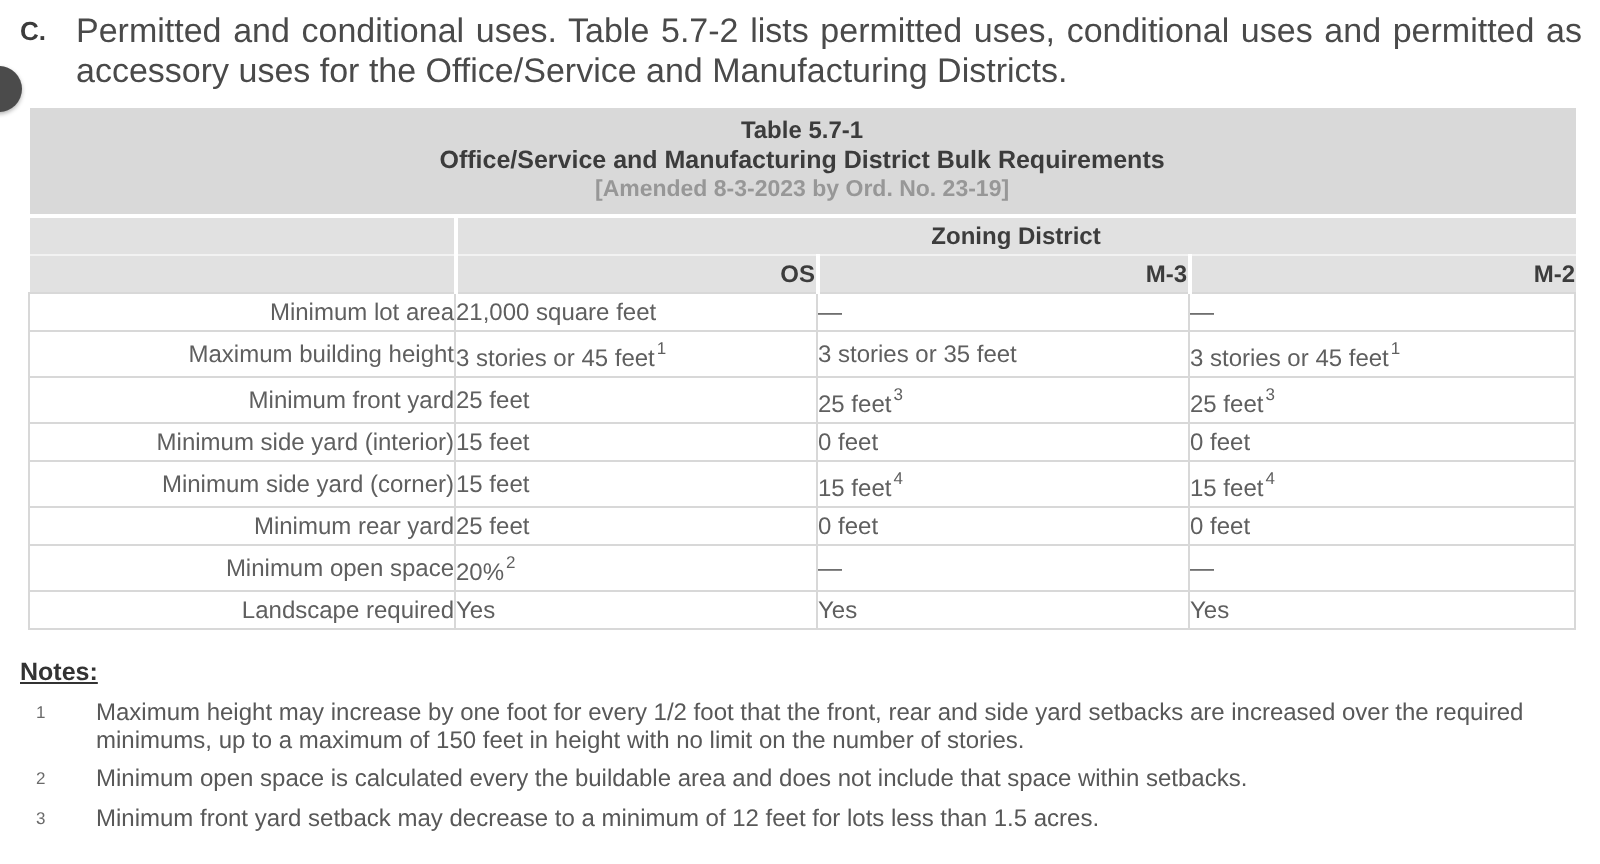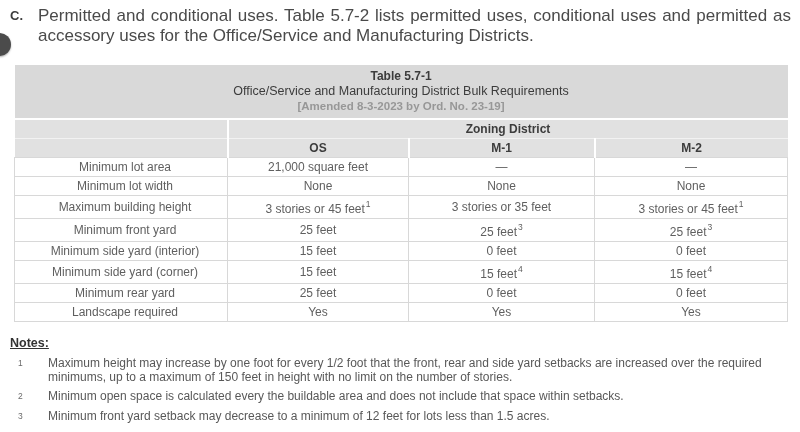--- a/index.html
+++ b/index.html
@@ -17,43 +17,43 @@
     font-family:"Liberation Sans", sans-serif;
   }
   .side-widget{
     position:absolute;left:-12px;top:33px;width:23px;height:23px;border-radius:50%;
     background:var(--widget);box-shadow:0 1px 2px rgba(0,0,0,.3);
   }
   .intro{display:flex;padding:6px 9px 0 10px;color:var(--text-dark);}
   .intro-label{font-weight:bold;width:28px;flex:0 0 28px;font-size:13px;line-height:19.5px;}
   .intro-text{width:753px;font-size:17px;line-height:19.5px;text-align:justify;color:#4a4a4a;}
   table.bulk-table{
-    border-collapse:collapse;table-layout:fixed;width:773px;margin:20px 0 0 14px;
+    border-collapse:collapse;table-layout:fixed;width:773px;margin:9px 0 0 14px;
   }
   .title-band{
     background:var(--band-dark);text-align:center;padding:4px 0 5px;
     border-bottom:2px solid #ffffff;
   }
   .title-band .t1{font-size:12px;font-weight:bold;color:var(--text-dark);line-height:15px;}
-  .title-band .t2{font-size:12.5px;font-weight:normal;color:var(--text-dark);line-height:15px;}
+  .title-band .t2{font-size:12.5px;font-weight:bold;color:var(--text-dark);line-height:15px;}
   .title-band .t3{font-size:11.5px;font-weight:bold;color:var(--muted);line-height:14px;}
   tr.group-row th, tr.cols-row th{
     background:var(--band-light);font-size:12px;color:var(--text-dark);
     height:18px;line-height:18px;padding:0;
   }
   tr.group-row th{border-bottom:1px solid #f2f2f2;}
   th.corner-cell{border-right:2px solid #ffffff;}
   th.group-cell{text-align:center;font-weight:bold;}
-  th.col-head{text-align:center;font-weight:bold;border-left:2px solid #ffffff;}
+  th.col-head{text-align:right;font-weight:bold;border-left:2px solid #ffffff;}
   tbody td{
     border:1px solid var(--border);font-size:12px;color:var(--text-body);
-    height:18px;line-height:18px;padding:0;text-align:center;font-weight:normal;
+    height:18px;line-height:18px;padding:0;text-align:left;font-weight:normal;
     background:#ffffff;
   }
-  tbody td.row-label{text-align:center;padding-left:8px;}
+  tbody td.row-label{text-align:right;padding-left:8px;}
   tbody sup, .note-num{font-size:8.5px;}
   tbody sup{position:relative;top:-1px;margin-left:1px;}
   .notes{margin:14px 0 0 10px;}
   .notes-heading{font-size:12.5px;font-weight:bold;color:#333333;margin-bottom:7px;text-decoration:underline;}
   .note{display:flex;margin-bottom:6px;}
   .note-num{flex:0 0 30px;width:30px;padding-left:8px;color:#6a6a6a;line-height:12px;}
   .note-text{width:716px;font-size:12px;line-height:13.5px;color:#585858;}
 </style>
 </head>
 <body>
@@ -81,36 +81,30 @@
           <div class="t3">[Amended 8-3-2023 by Ord. No. 23-19]</div>
         </th>
       </tr>
       <tr class="group-row">
         <th class="corner-cell"></th>
         <th colspan="3" class="group-cell">Zoning District</th>
       </tr>
       <tr class="cols-row" id="cols-row">
         <th class="corner-cell"></th>
       <th class="col-head">OS</th>
-          <th class="col-head">M-1</th>
+          <th class="col-head">M-3</th>
           <th class="col-head">M-2</th>
         </tr>
     </thead>
     <tbody id="table-body">
         <tr>
           <td class="row-label">Minimum lot area</td>
           <td>21,000 square feet</td>
           <td>—</td>
           <td>—</td>
-        </tr>
-        <tr>
-          <td class="row-label">Minimum lot width</td>
-          <td>None</td>
-          <td>None</td>
-          <td>None</td>
         </tr>
         <tr>
           <td class="row-label">Maximum building height</td>
           <td>3 stories or 45 feet<sup>1</sup></td>
           <td>3 stories or 35 feet</td>
           <td>3 stories or 45 feet<sup>1</sup></td>
         </tr>
         <tr>
           <td class="row-label">Minimum front yard</td>
           <td>25 feet</td>
@@ -129,20 +123,26 @@
           <td>15 feet<sup>4</sup></td>
           <td>15 feet<sup>4</sup></td>
         </tr>
         <tr>
           <td class="row-label">Minimum rear yard</td>
           <td>25 feet</td>
           <td>0 feet</td>
           <td>0 feet</td>
         </tr>
         <tr>
+          <td class="row-label">Minimum open space</td>
+          <td>20%<sup>2</sup></td>
+          <td>—</td>
+          <td>—</td>
+        </tr>
+        <tr>
           <td class="row-label">Landscape required</td>
           <td>Yes</td>
           <td>Yes</td>
           <td>Yes</td>
         </tr>
       </tbody>
   </table>
 
   <div class="notes">
     <div class="notes-heading">Notes:</div>

